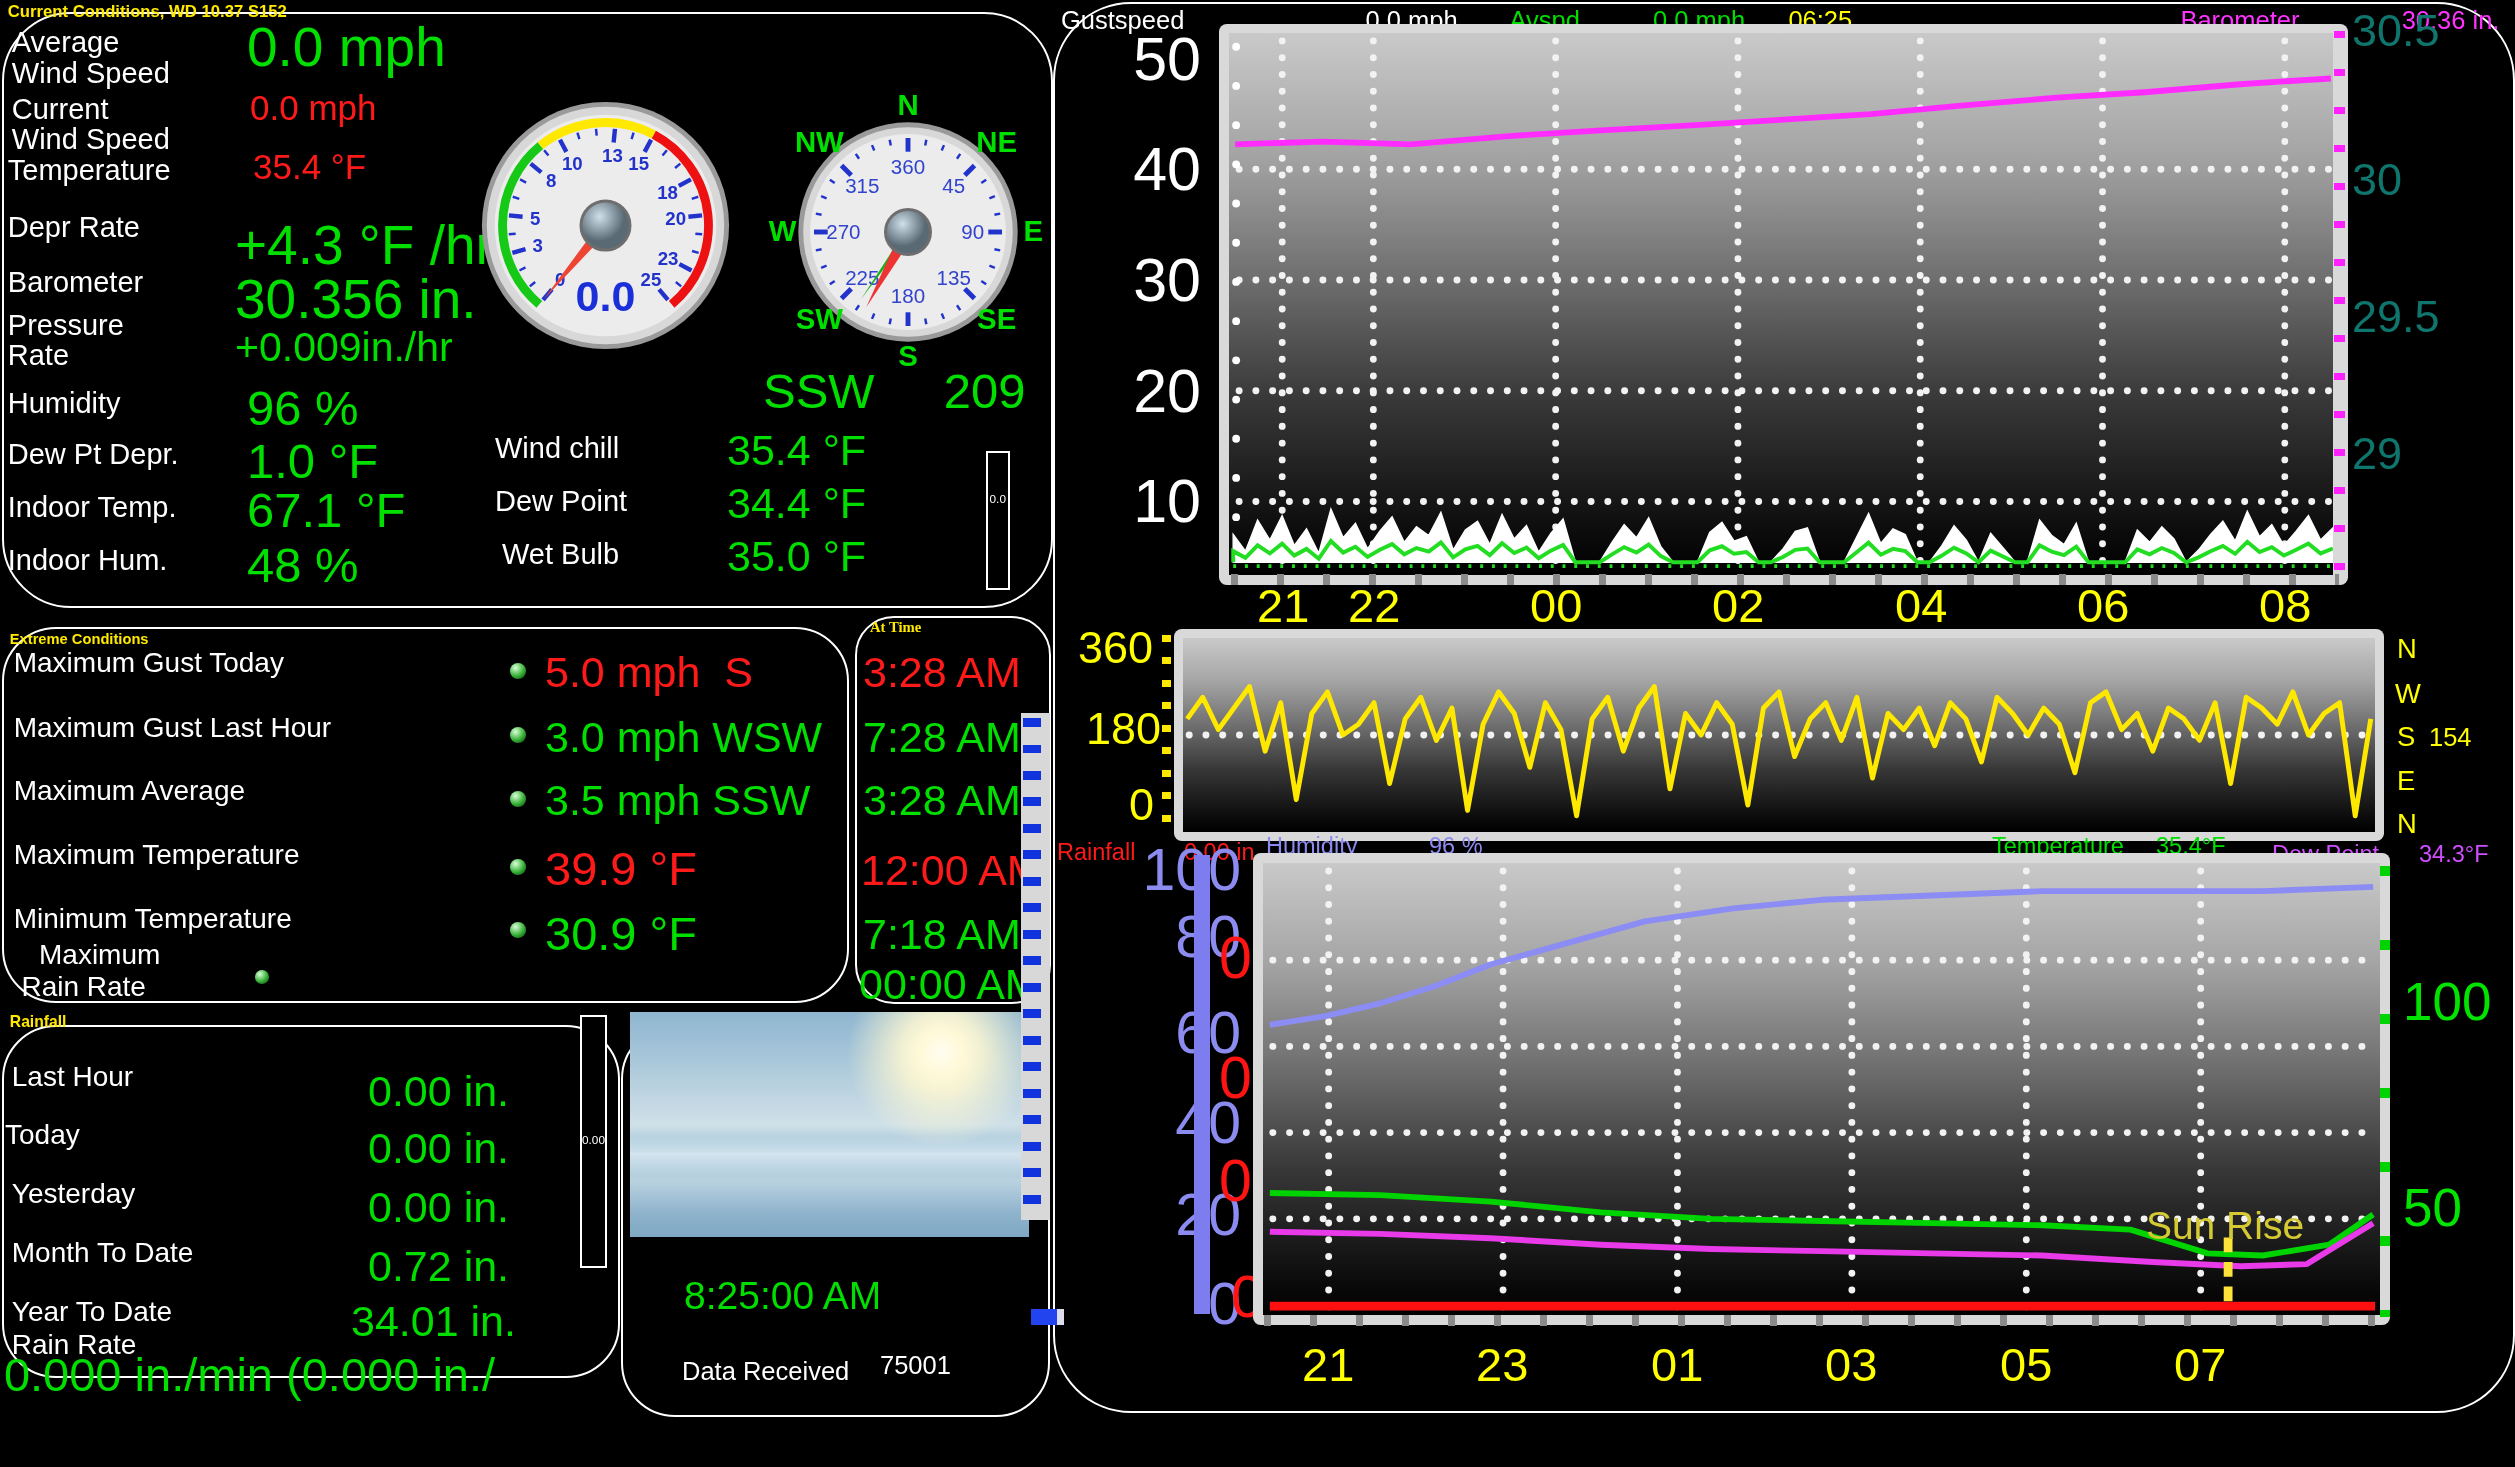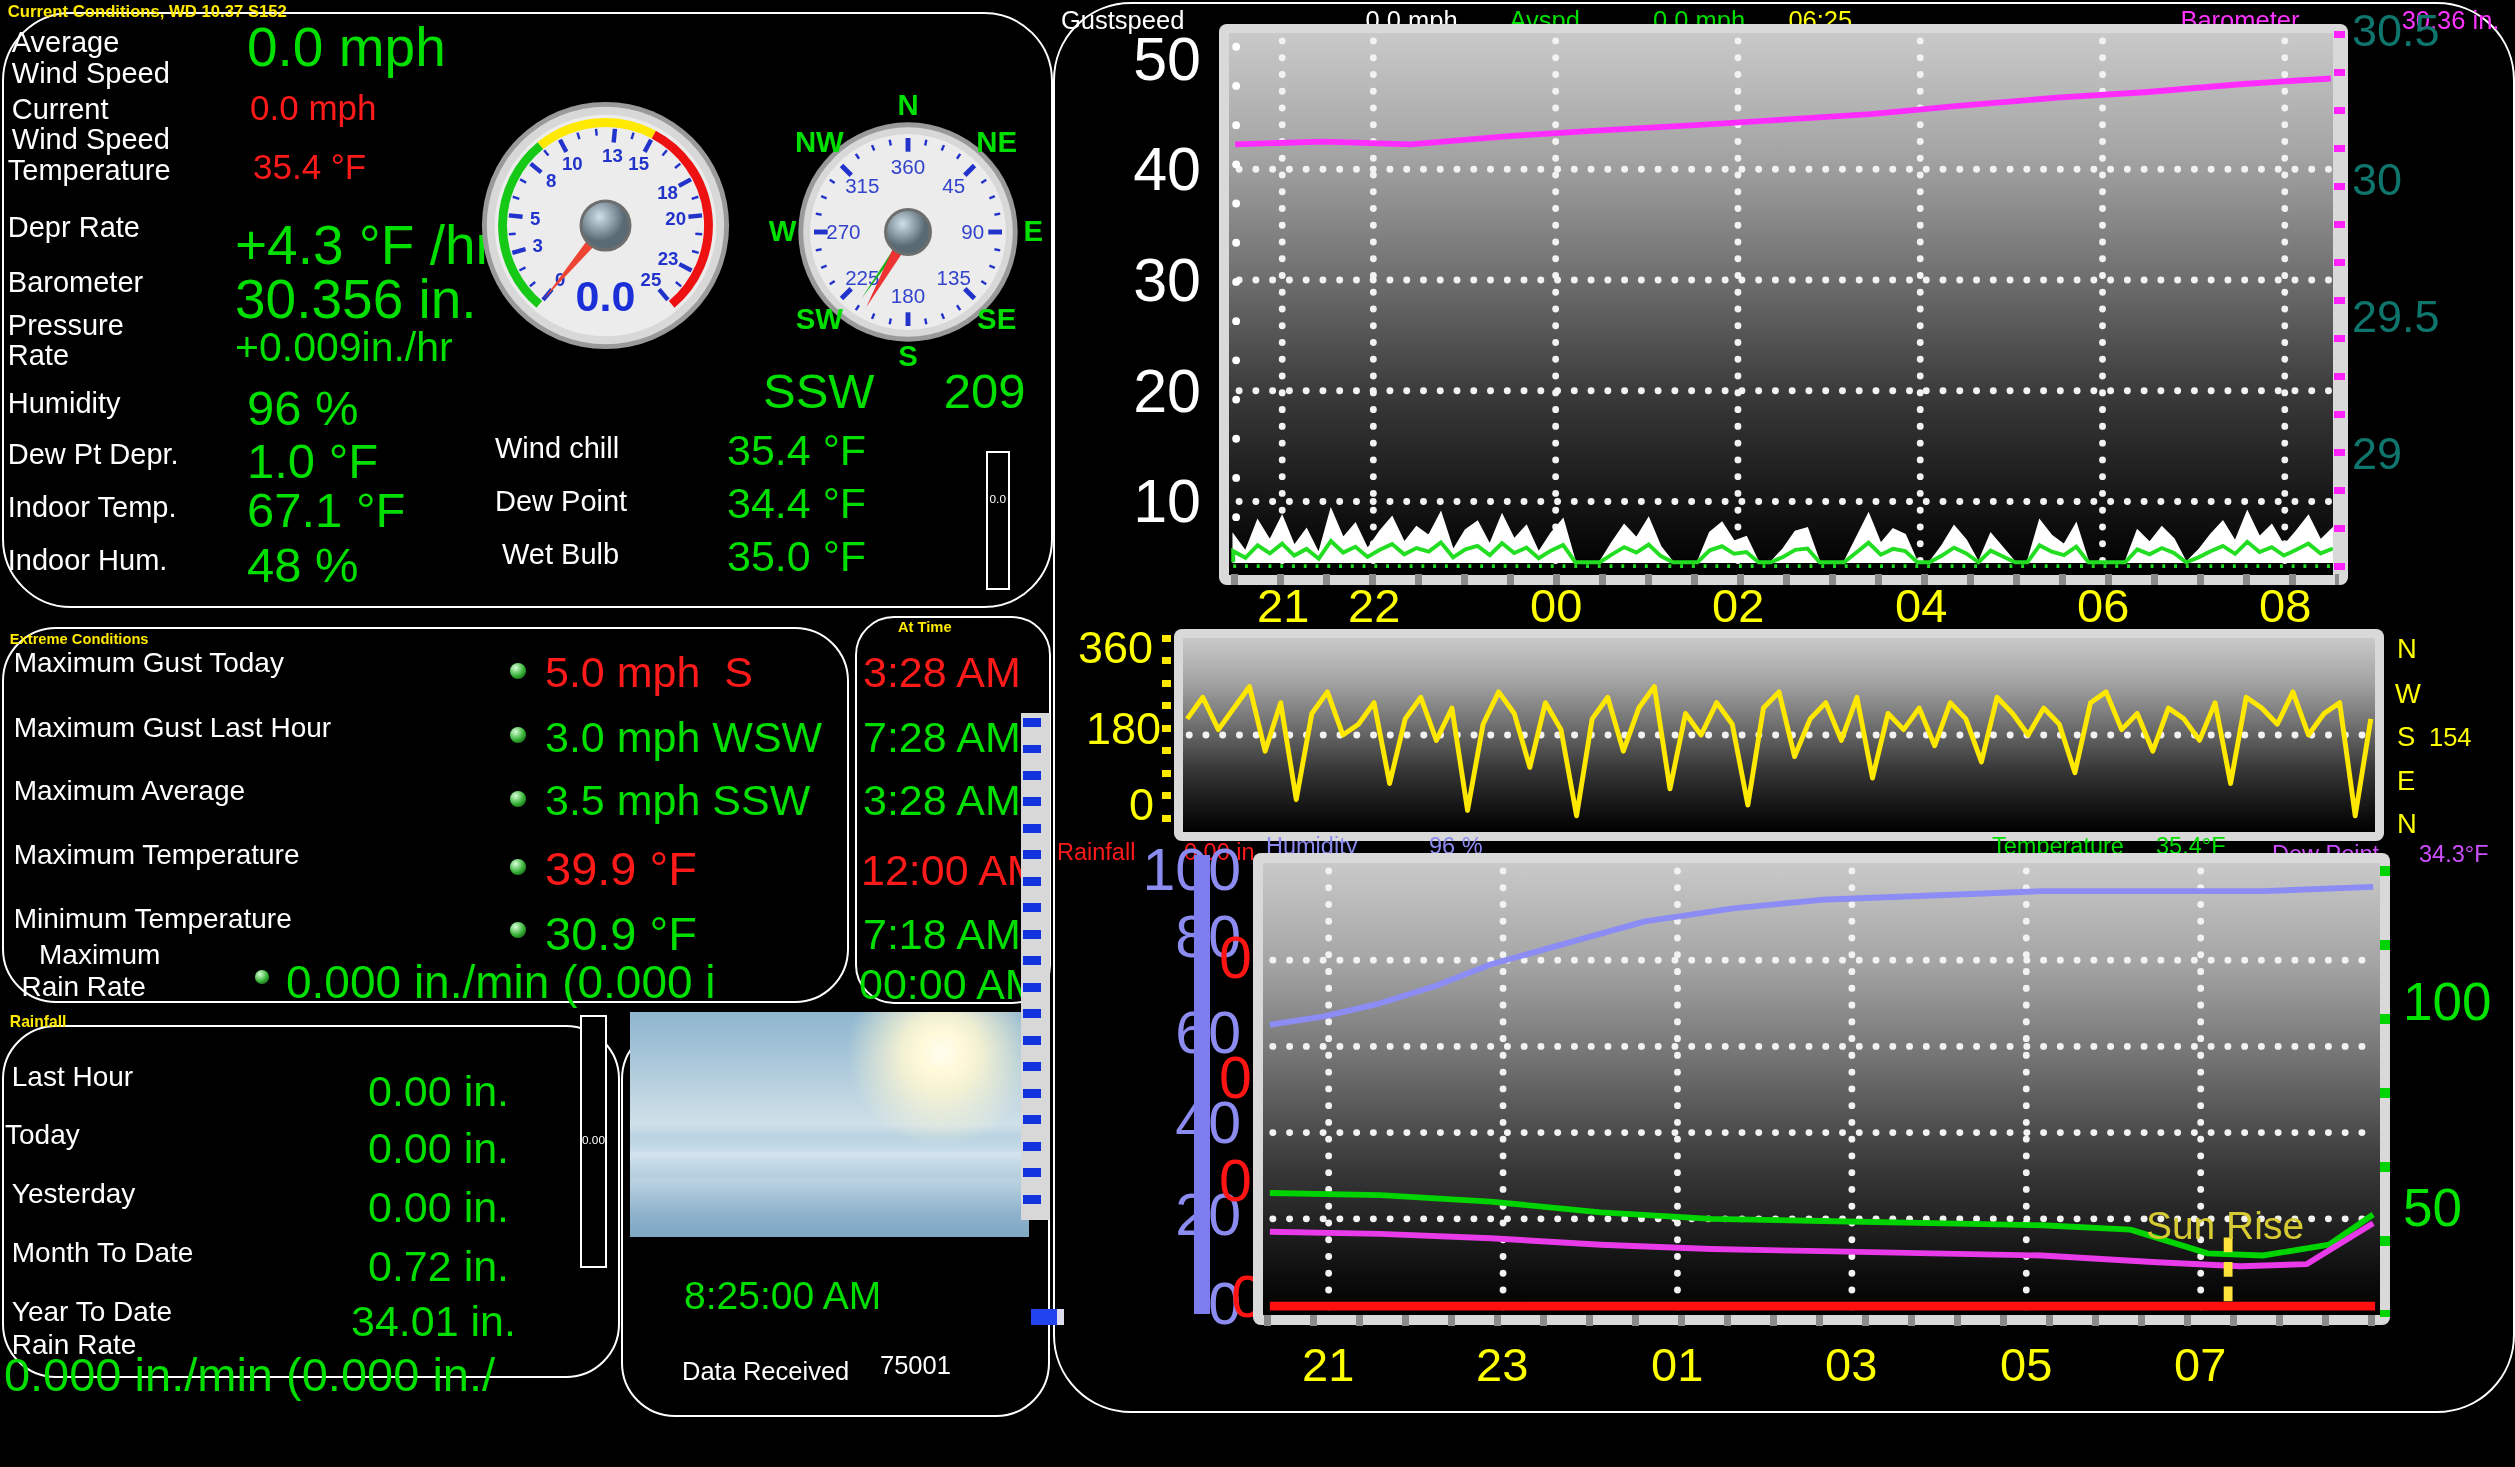--- a/index.html
+++ b/index.html
@@ -50,21 +50,21 @@
 
   <div class="panel" style="left:2px;top:11.8px;width:1047px;height:592px;"></div>
   <div class="panel" style="left:2px;top:627px;width:843px;height:372px;border-radius:54px;"></div>
   <div class="panel" style="left:855px;top:616px;width:192px;height:384px;border-radius:39px;"></div>
   <div class="panel" style="left:2px;top:1025px;width:614px;height:349px;border-radius:54px;"></div>
   <div class="panel" style="left:621px;top:1025px;width:425px;height:388px;border-radius:54px;"></div>
   <div class="panel" style="left:1053px;top:2px;width:1458px;height:1407px;border-radius:78px;"></div>
 
   <div class="ptitle" style="left:7.8px;top:2px;">Current Conditions, WD 10.37 S152</div>
   <div class="ptitle" style="left:9.8px;top:631px;font-size:14.7px;">Extreme Conditions</div>
-  <div class="ptitle" style="left:898px;top:619px;font-size:14.7px;">At Time</div>
+  <div class="ptitle" style="left:870px;top:619px;font-size:14.7px;font-family:Liberation Serif, serif;">At Time</div>
   <div class="ptitle" style="left:9.8px;top:1013px;font-size:15.7px;">Rainfall</div>
 
   <div class="abs lbl" style="left:11.8px;top:27.4px;">
     <div>Average</div>
       <div>Wind Speed</div>
     </div>
   <div class="abs green v-xl" style="left:247px;top:19.6px;">0.0 mph</div>
 
   <div class="abs lbl" style="left:11.8px;top:94px;">
     <div>Current</div>
@@ -260,21 +260,20 @@
   <div class="abs lbl-s" style="left:13.7px;top:903px;">Minimum Temperature</div>
   <div class="led" style="left:510px;top:922px;"></div>
   <div class="abs green" style="left:545px;top:910px;font-size:47px;line-height:1;">30.9 °F</div>
   <div class="abs green v-m" style="left:863px;top:913px;white-space:nowrap;">7:18 AM</div>
 
   <div class="abs lbl-s" style="left:39px;top:939px;">
     <div>Maximum</div>
       <div style="margin-left:-17.6px;">Rain Rate</div>
     </div>
   <div class="led" style="left:255px;top:970px;width:13.7px;height:13.7px;"></div>
-  <div class="abs green" style="left:286px;top:959px;font-size:46px;line-height:1;white-space:nowrap;">0.000 in./min (0.000 i</div>
   <div class="abs green v-m" style="left:859px;top:963px;white-space:nowrap;">00:00 AM</div>
 
   <div class="abs lbl-s" style="left:11.8px;top:1061px;">Last Hour</div>
   <div class="abs green v-m" style="left:368px;top:1070px;">0.00 in.</div>
   <div class="abs lbl-s" style="left:5px;top:1119px;">Today</div>
   <div class="abs green v-m" style="left:368px;top:1127px;">0.00 in.</div>
   <div class="abs lbl-s" style="left:11.8px;top:1178px;">Yesterday</div>
   <div class="abs green v-m" style="left:368px;top:1186px;">0.00 in.</div>
   <div class="abs lbl-s" style="left:11.8px;top:1237px;">Month To Date</div>
   <div class="abs green v-m" style="left:368px;top:1245px;">0.72 in.</div>

